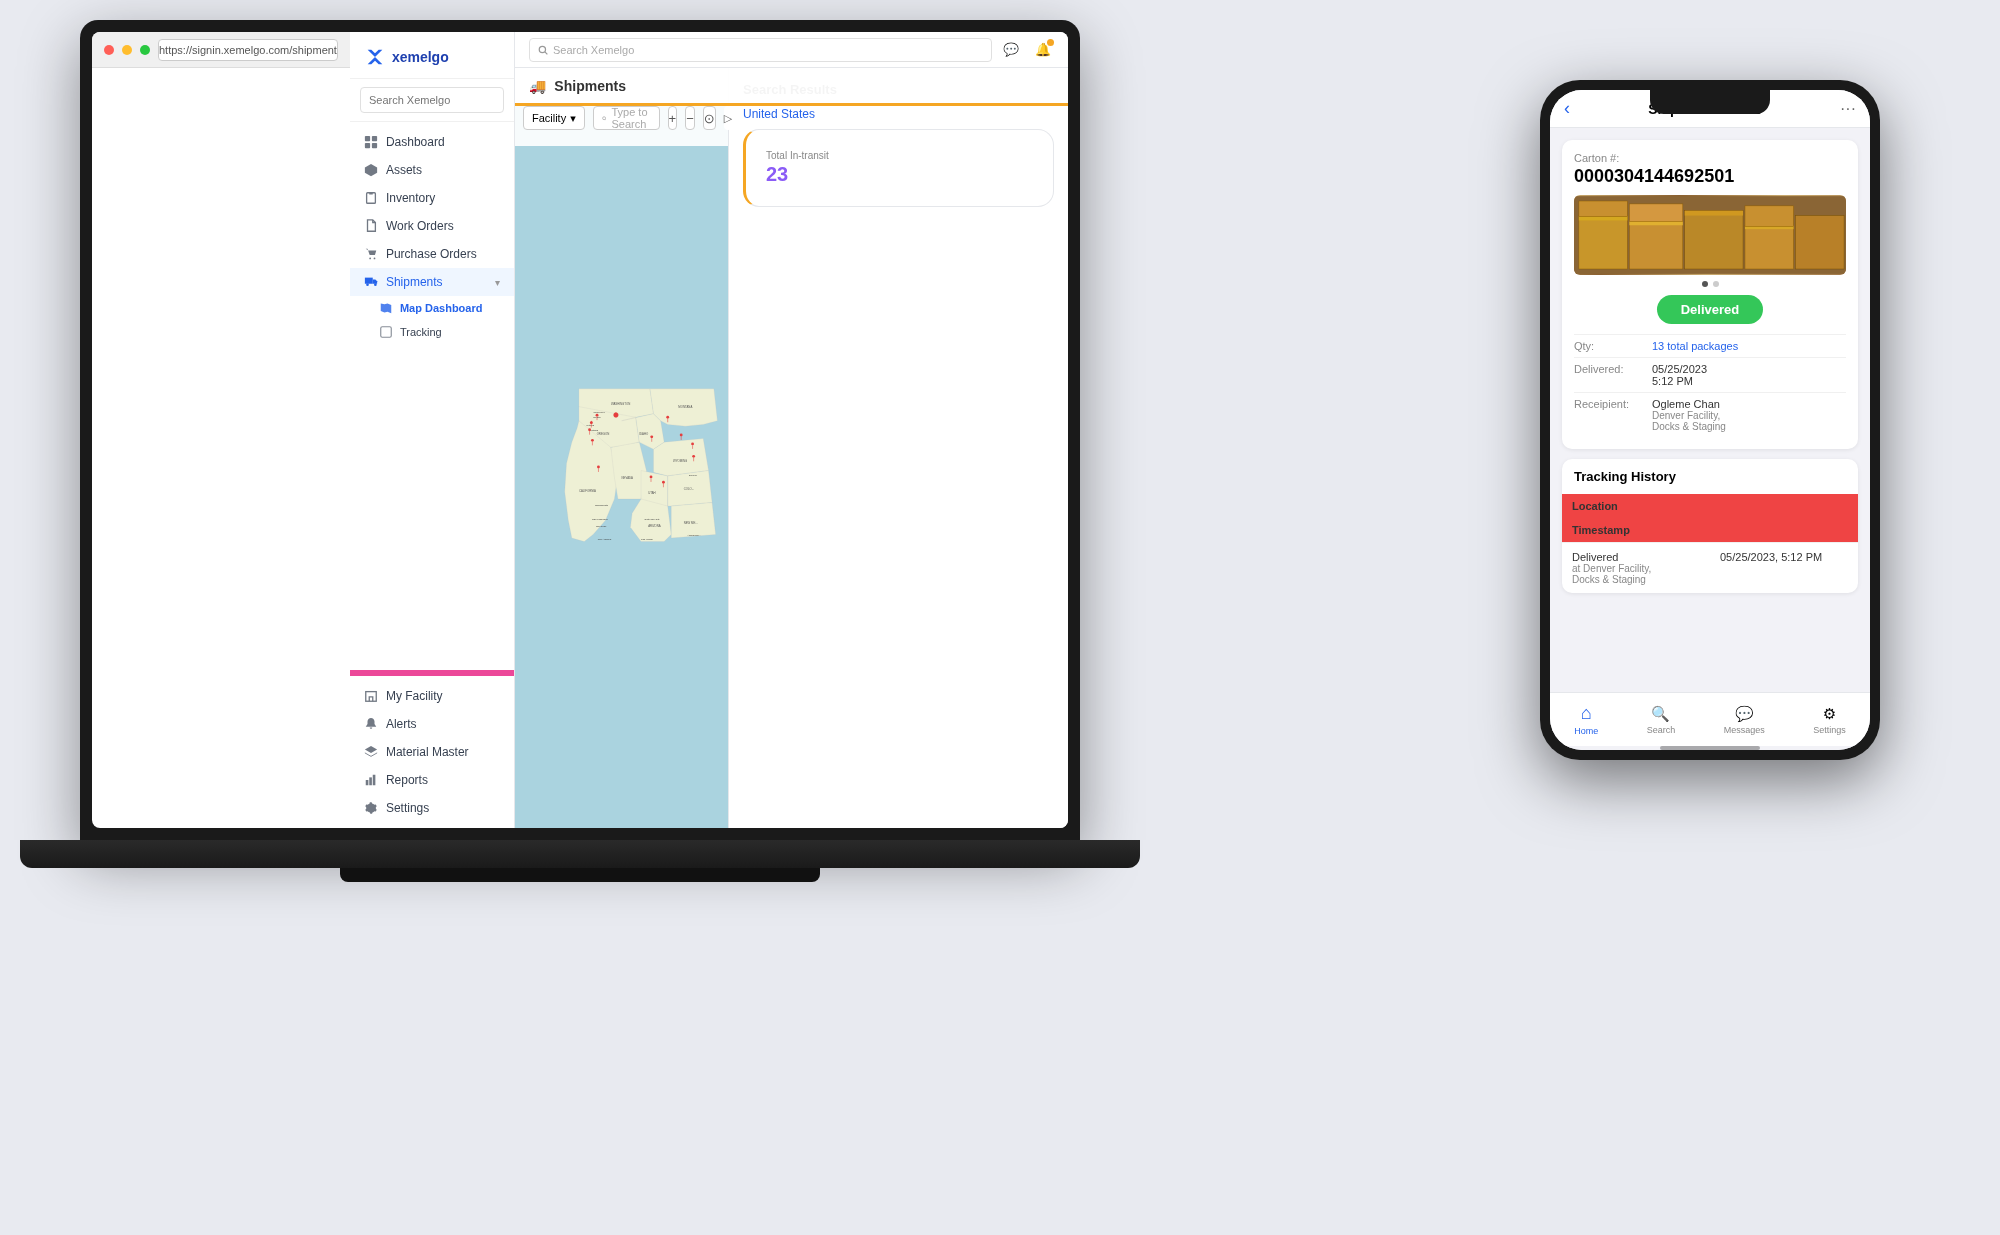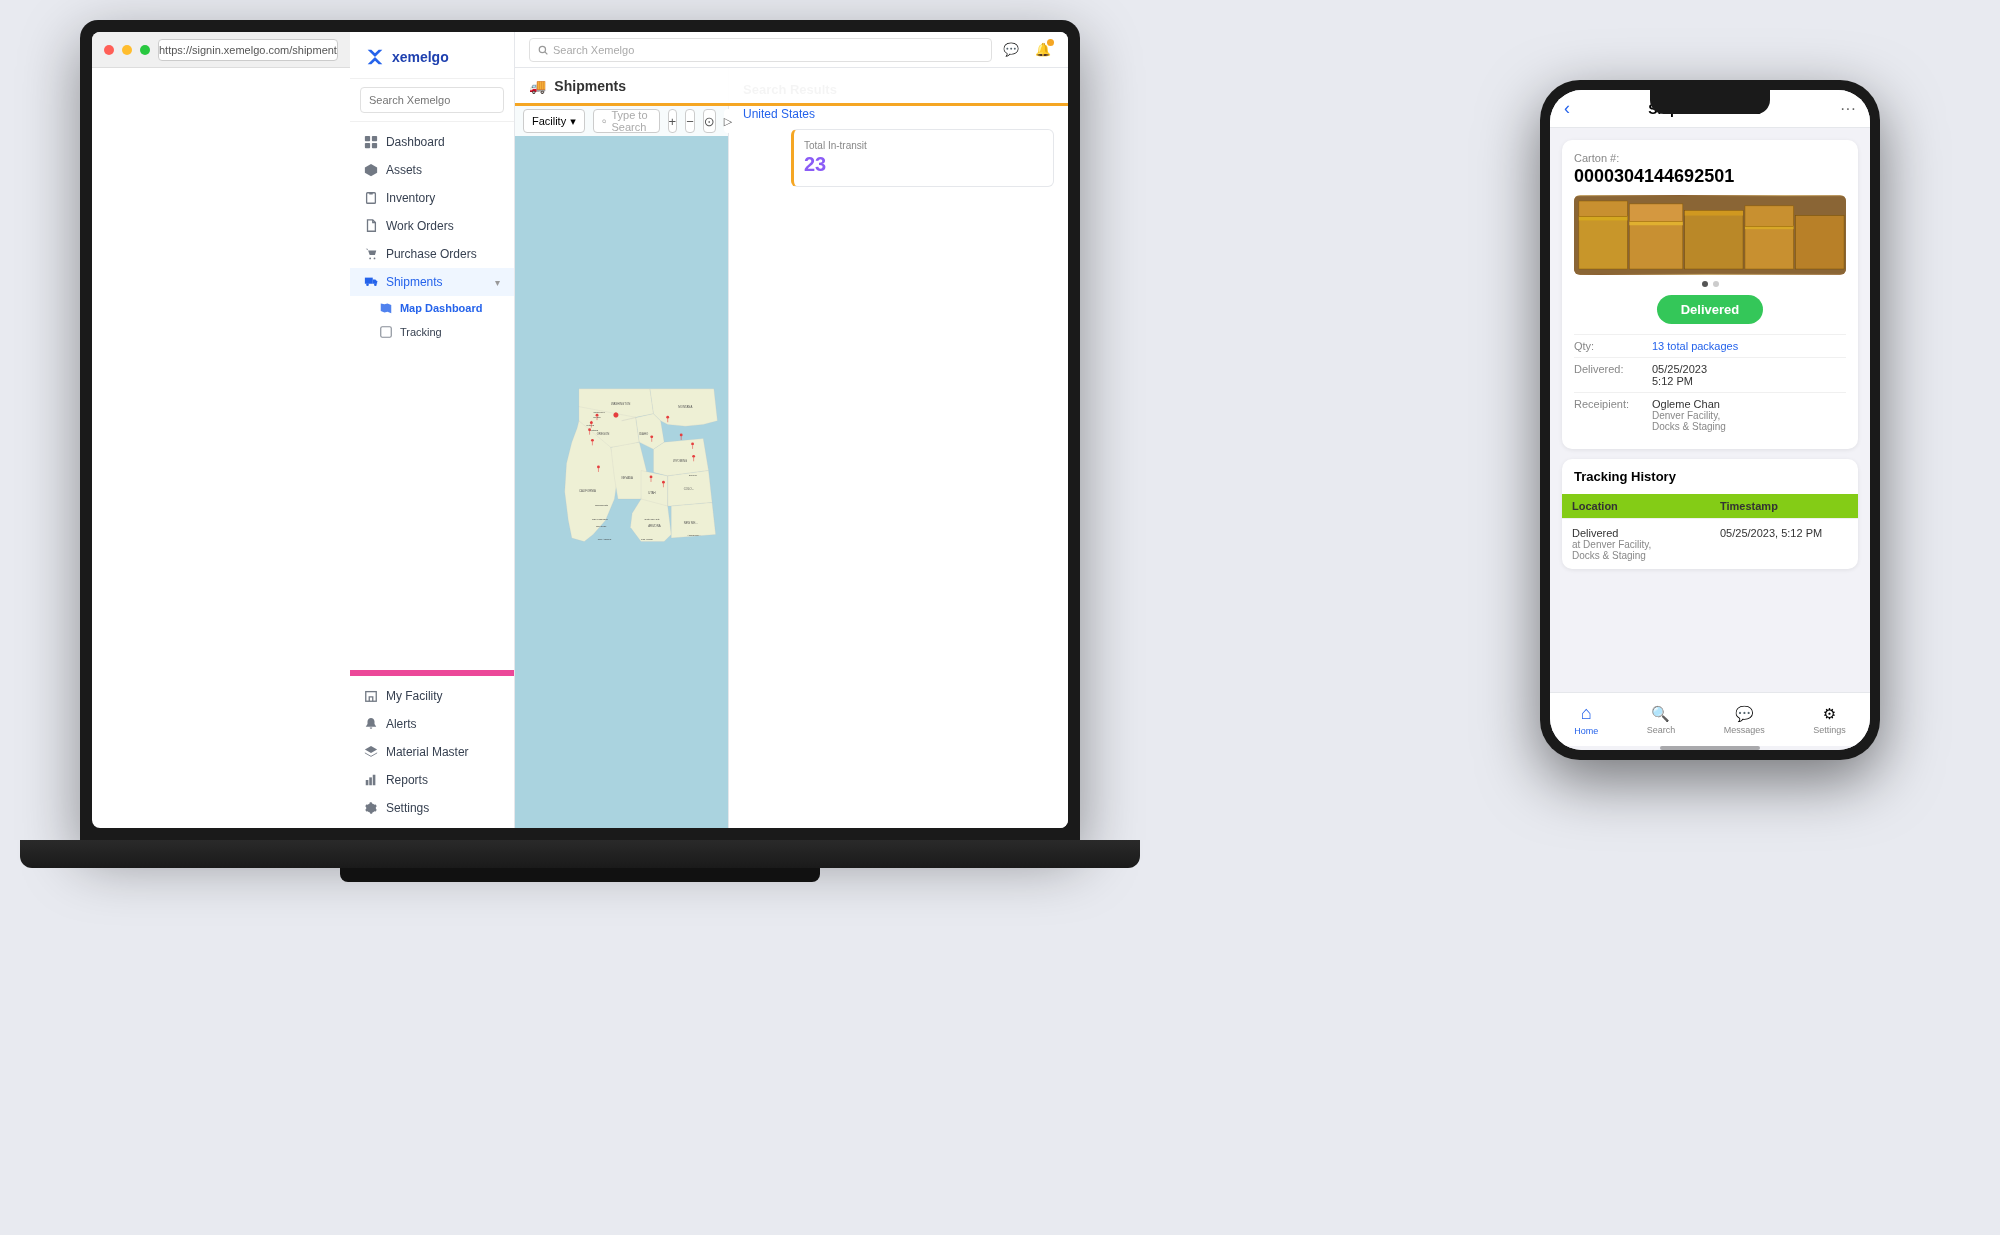--- a/index.html
+++ b/index.html
@@ -250,24 +250,23 @@
     .shipments-title {
       font-size: 14px;
       font-weight: 600;
       color: #333;
     }
     .map-controls-bar {
       position: absolute;
       top: 38px;
       left: 0;
       right: 340px;
-      height: 30px;
+      height: 40px;
       background: rgba(255,255,255,0.9);
       display: flex;
-      align-items: center;
       padding: 0 8px;
       gap: 8px;
       z-index: 10;
     }
     .facility-dropdown {
       height: 24px;
       border: 1px solid #ccc;
       border-radius: 4px;
       padding: 0 8px;
       font-size: 11px;
@@ -339,25 +338,24 @@
     }
     .results-country {
       font-size: 12px;
       color: #2563eb;
       font-weight: 500;
       margin-bottom: 8px;
     }
     .stat-card {
       background: #fff;
       border: 1px solid #e5e7eb;
-      border-radius: 6px;
-      padding: 10px;
+      border-radius: 16px;
+      padding: 20px;
       margin-bottom: 8px;
       border-left: 3px solid #f5a623;
-      margin-left: 48px;
     }
     .stat-label {
       font-size: 10px;
       color: #888;
       margin-bottom: 2px;
     }
     .stat-value {
       font-size: 20px;
       font-weight: 700;
       color: #8b5cf6;
@@ -553,21 +551,22 @@
       box-shadow: 0 1px 4px rgba(0,0,0,0.08);
     }
     .tracking-title {
       padding: 10px 12px;
       font-size: 13px;
       font-weight: 700;
       color: #000;
     }
     .tracking-header {
       display: flex;
-      background: #84cc16;
+      background: #ef4444;
+      flex-direction: column;
     }
     .tracking-col {
       flex: 1;
       padding: 6px 10px;
       font-size: 11px;
       font-weight: 600;
       color: #333;
     }
     .tracking-row {
       display: flex;

